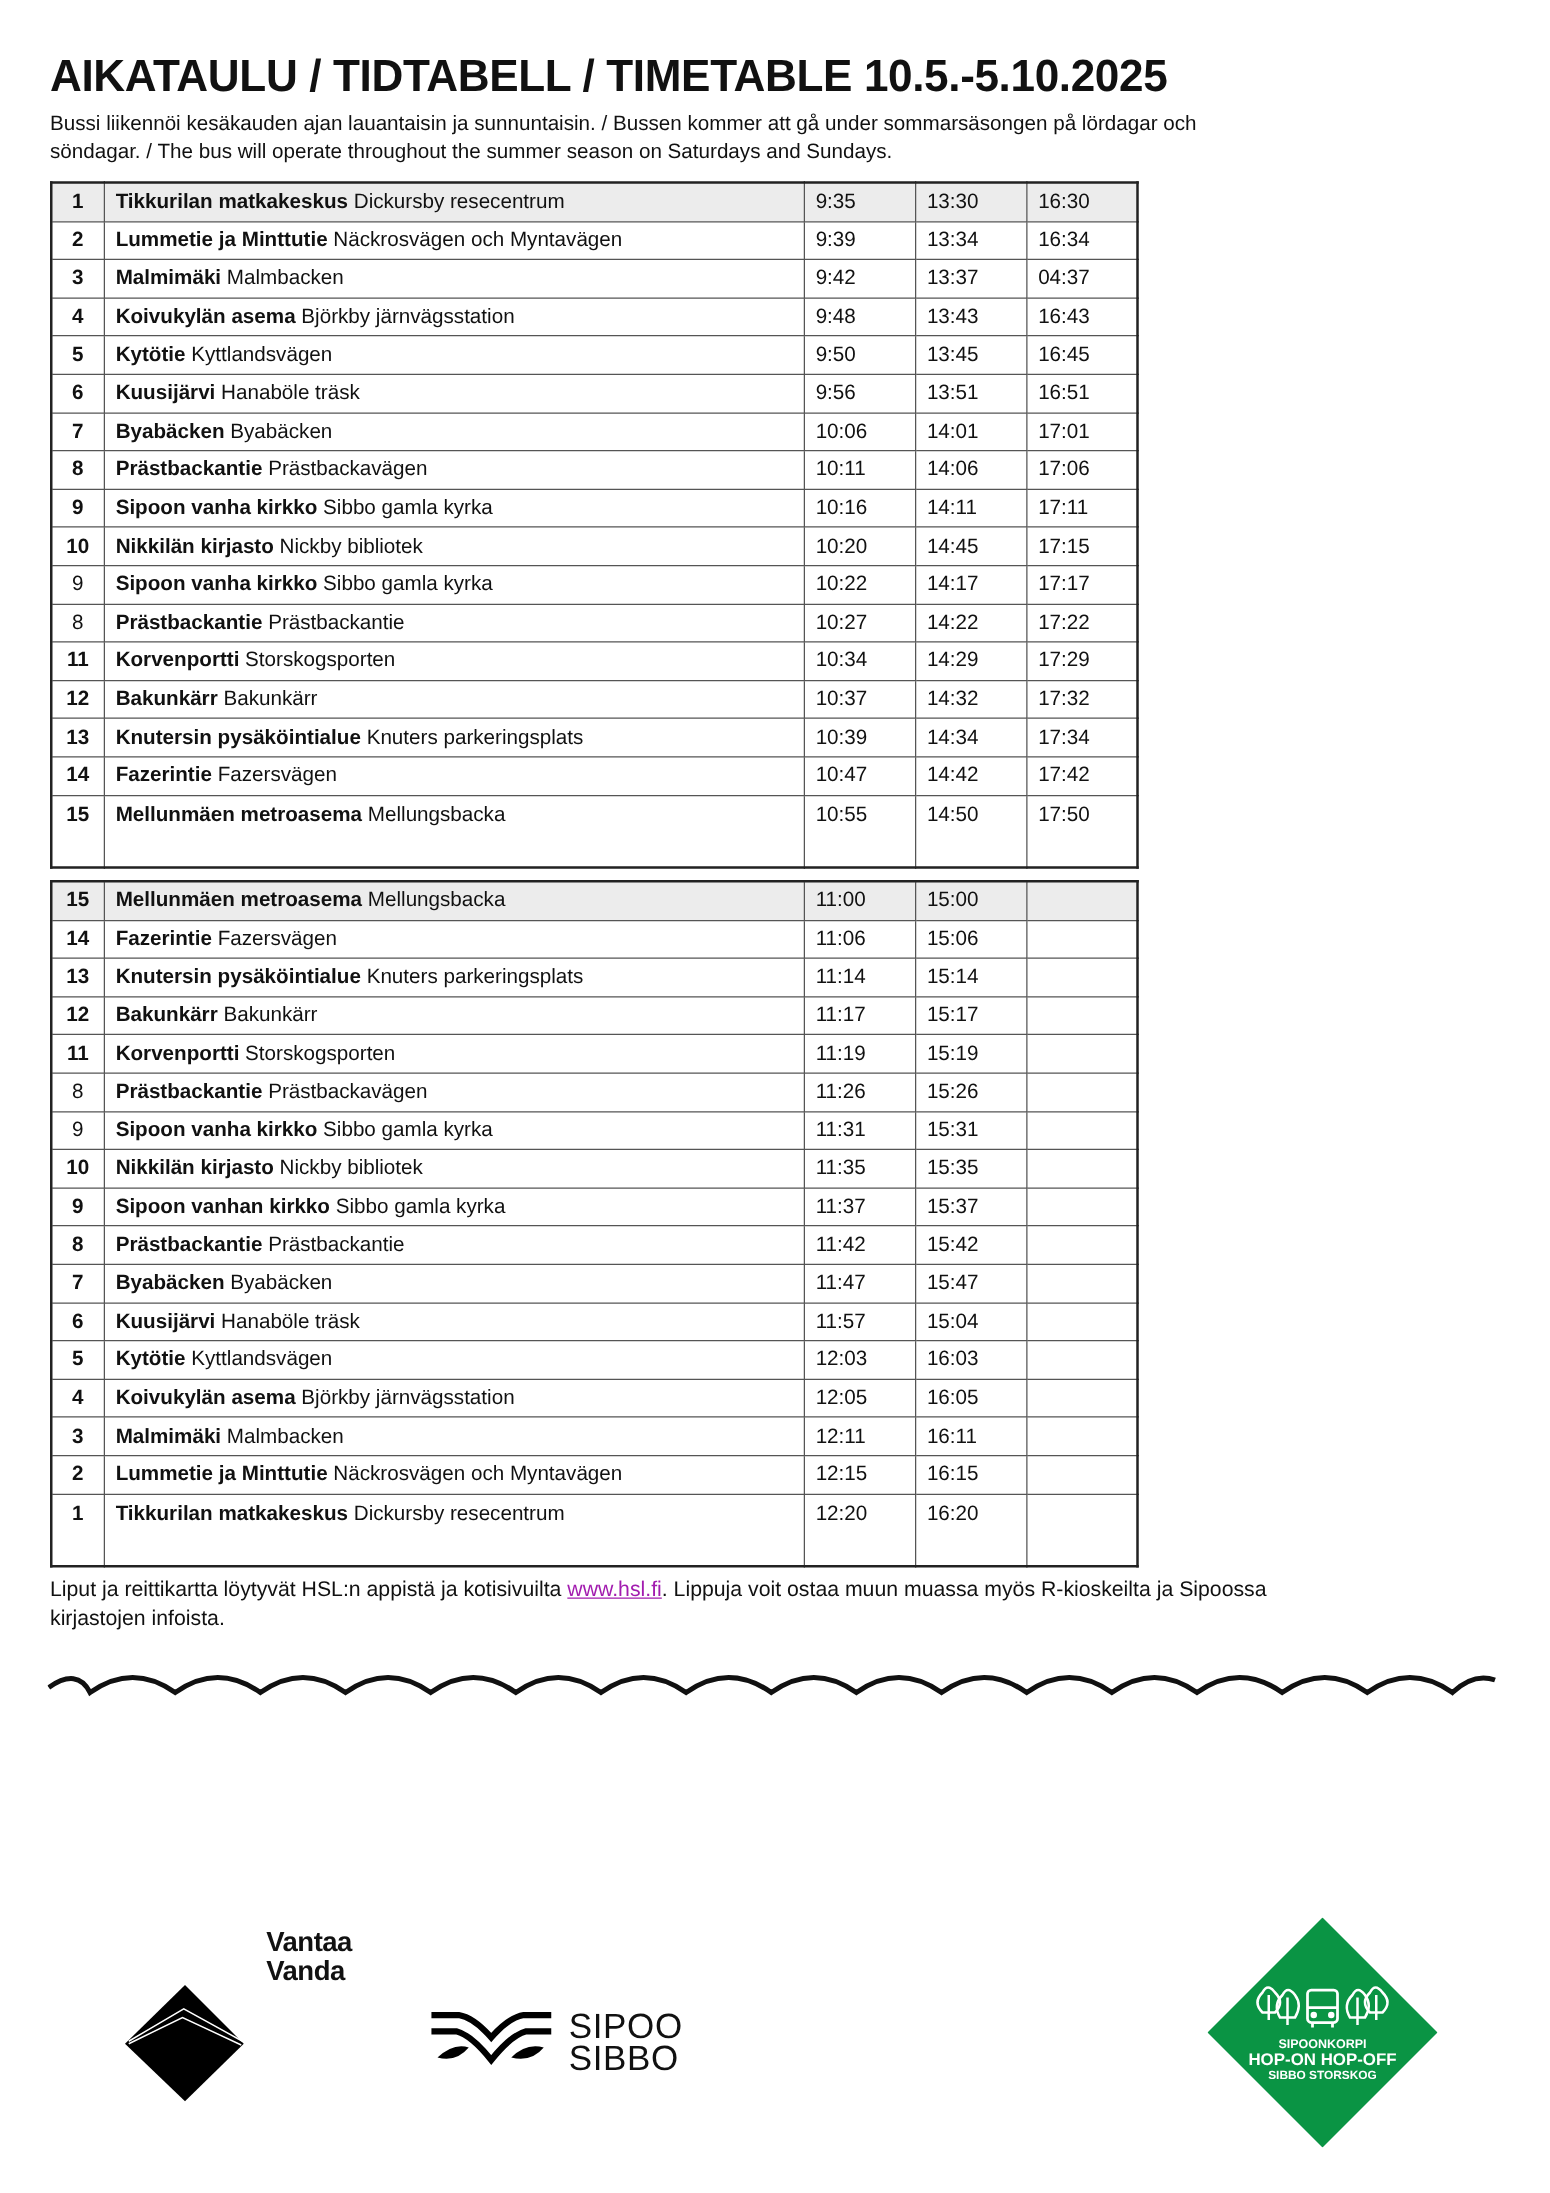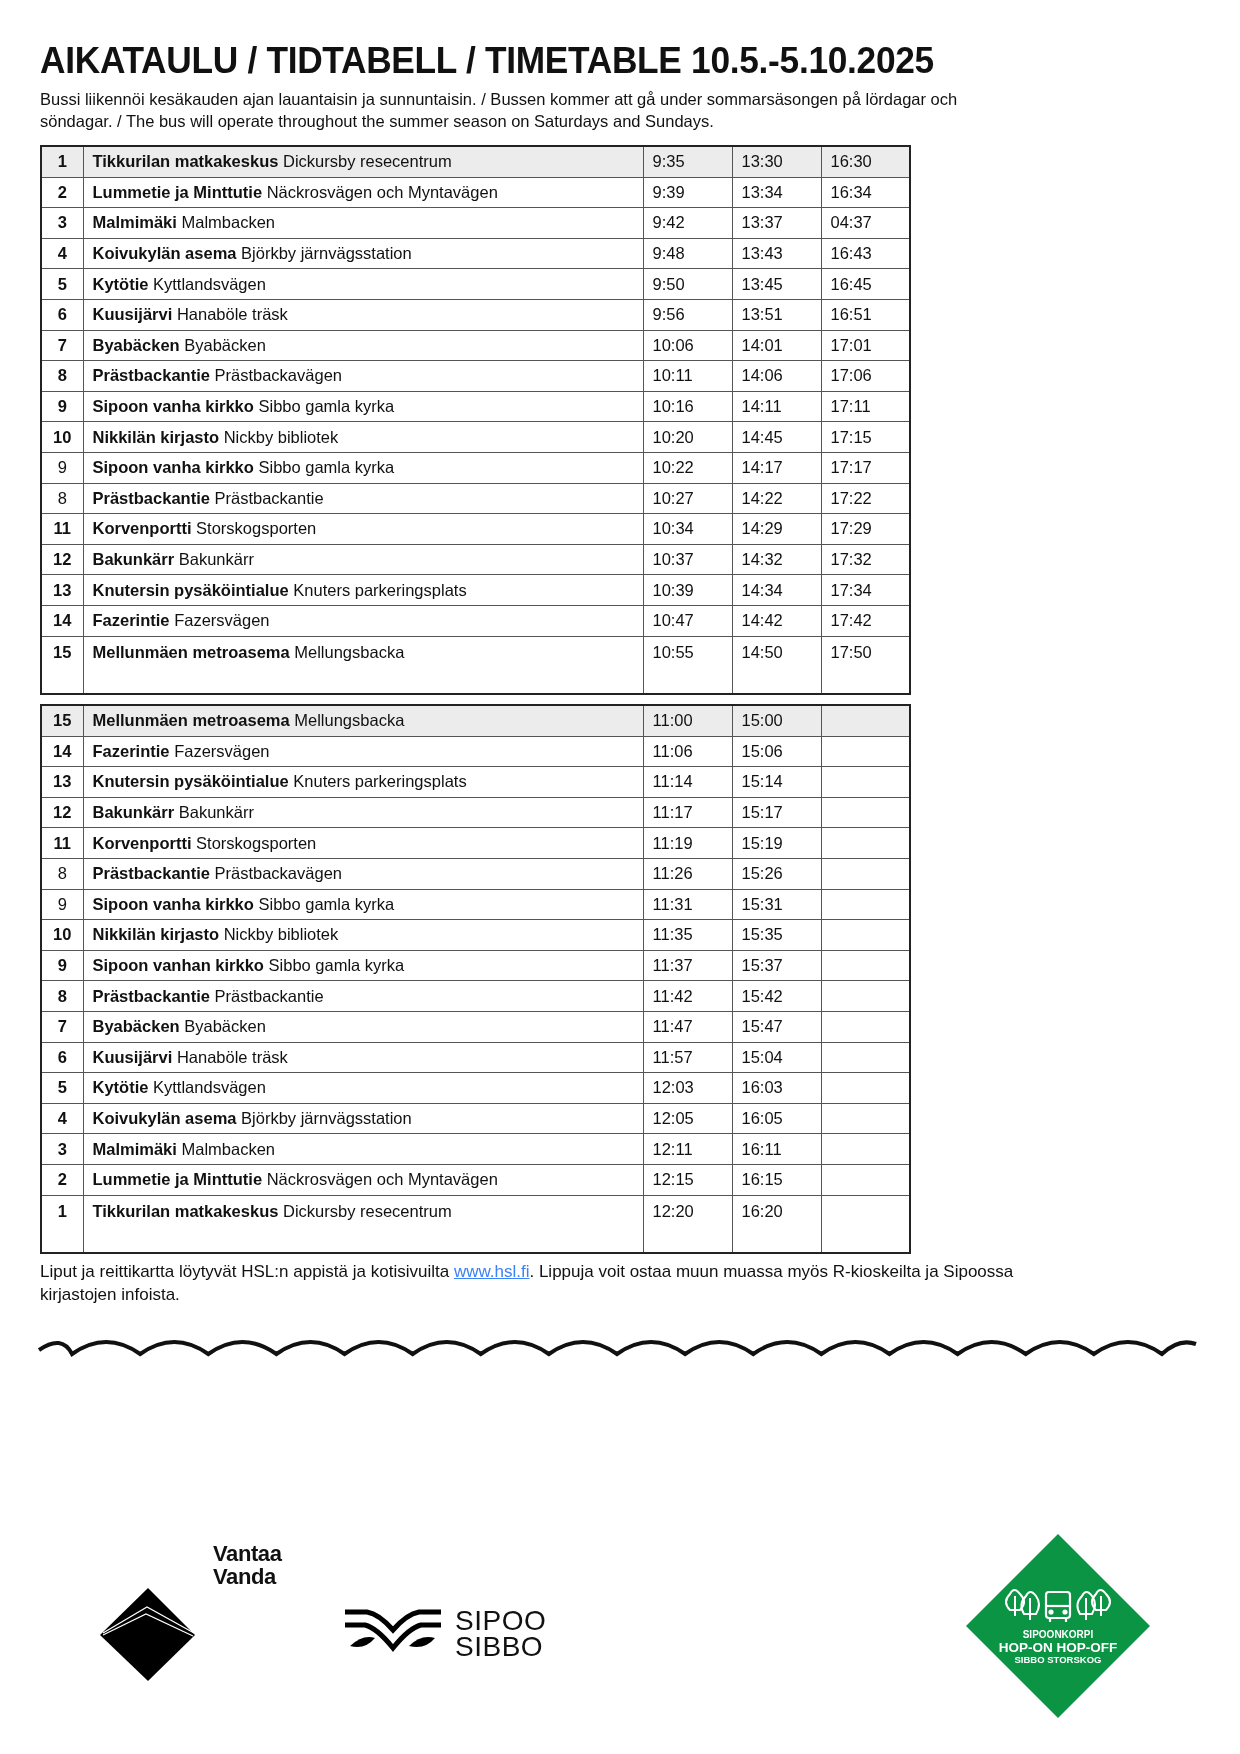--- a/index.html
+++ b/index.html
@@ -14,21 +14,21 @@
   table.tt td.num.reg { font-weight: normal; }
   table.tt tr.last td.num { padding-top: 6px; }
   .fi { font-weight: bold; }
   .sv { font-weight: normal; }
   col.c-num { width: 42px; }
   col.c-name { width: 560px; }
   col.c-t { width: 89px; }
   #table1 { top: 145px; }
   #table2 { top: 704px; }
   .footer-text { position: absolute; left: 40px; top: 1260px; width: 1000px; font-size: 17px; line-height: 23px; margin: 0; }
-  .footer-text a { color: #3b82f6; text-decoration: underline; }
+  .footer-text a { color: #a21caf; text-decoration: underline; }
   .wave { position: absolute; left: 38px; top: 1336px; }
   .logo-vantaa { position: absolute; left: 100px; top: 1583px; }
   .vantaa-text { position: absolute; left: 213px; top: 1542px; font-size: 22px; font-weight: bold; line-height: 23px; letter-spacing: -0.4px; }
   .logo-sipoo { position: absolute; left: 345px; top: 1608px; }
   .sipoo-text { position: absolute; left: 455px; top: 1608px; font-size: 28px; font-weight: normal; line-height: 26px; letter-spacing: 0.5px; }
   .logo-hop { position: absolute; left: 966px; top: 1534px; }
 </style>
 </head>
 <body>
 

